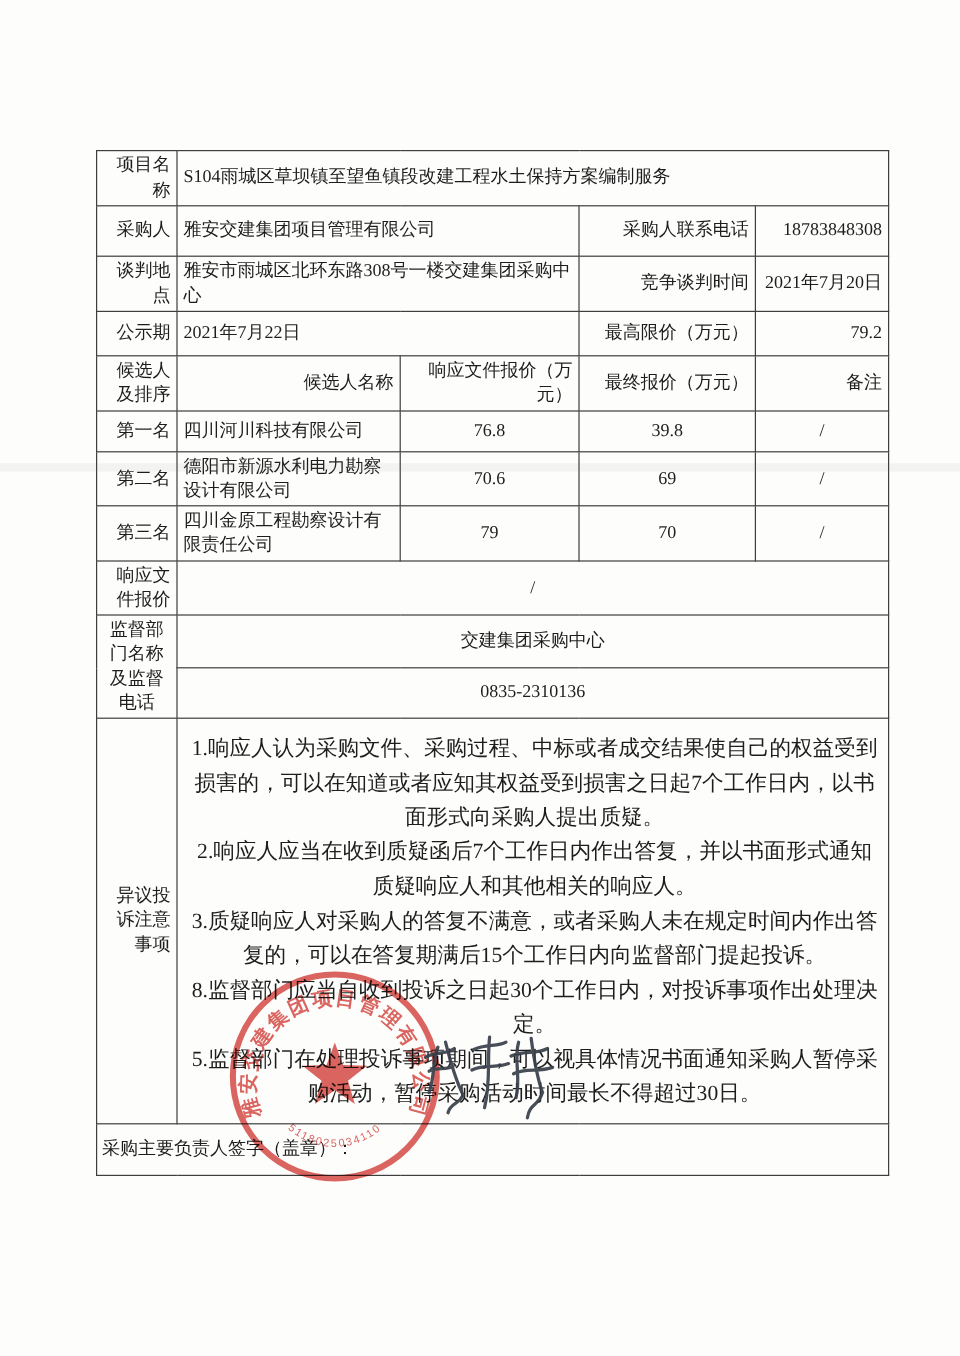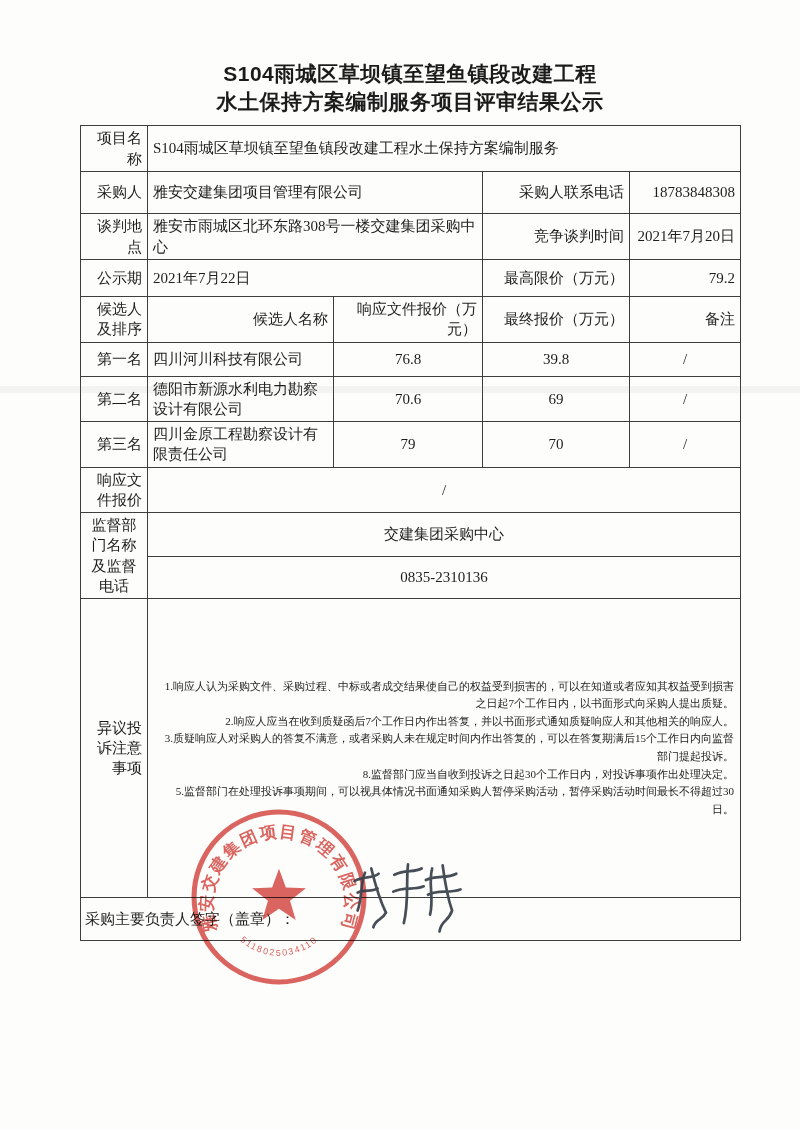--- a/index.html
+++ b/index.html
@@ -28,44 +28,40 @@
     padding:2px 5px;
     font-size:15px;line-height:1.35;
     vertical-align:middle;
     word-break:break-all;
     color:#1d1d1d;
   }
   td.lab{font-size:14px;padding:2px 2px 2px 3px;text-align:right;}
   td.c{text-align:center;}
   td.cc{text-align:right;font-size:15px;}
   .notice-cell{padding:10px 6px 10px 9px !important;}
-  .notice-cell p{margin:0;font-size:11px;line-height:1.6;text-align:right;}
+  .notice-cell p{margin:0;font-size:18px;line-height:1.6;text-align:center;}
   .sig-cell{position:relative;font-size:15px;padding-left:4px !important;}
   .stamp{
     position:absolute;left:190px;top:808px;width:178px;height:178px;
     mix-blend-mode:multiply;opacity:.88;z-index:5;pointer-events:none;
   }
   .signature{
     position:absolute;left:348px;top:858px;width:120px;height:84px;
     z-index:6;pointer-events:none;opacity:.92;
   }
   .scan-streak{
     position:absolute;left:0;top:386px;width:800px;height:7px;
     background:rgba(120,120,120,.07);z-index:2;pointer-events:none;
   }
 </style>
 </head>
 <body>
 
 <div class="page">
 
-  <div class="title">
-    <div>S104雨城区草坝镇至望鱼镇段改建工程</div>
-    <div>水土保持方案编制服务项目评审结果公示</div>
-  </div>
 
   <div class="scan-streak"></div>
 
   <table class="main">
     <colgroup>
       <col style="width:67px">
         <col style="width:186px">
         <col style="width:149px">
       <col style="width:147px">
         <col style="width:111px">

